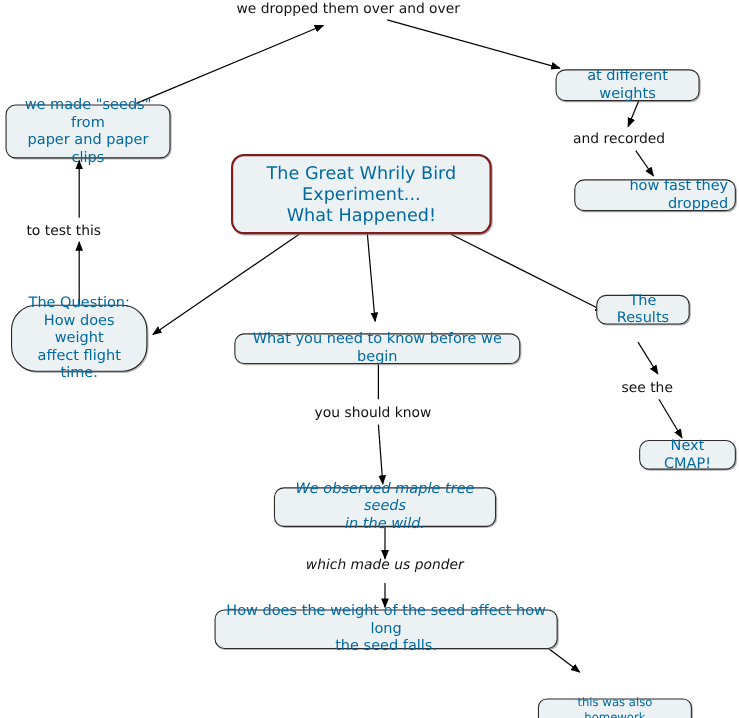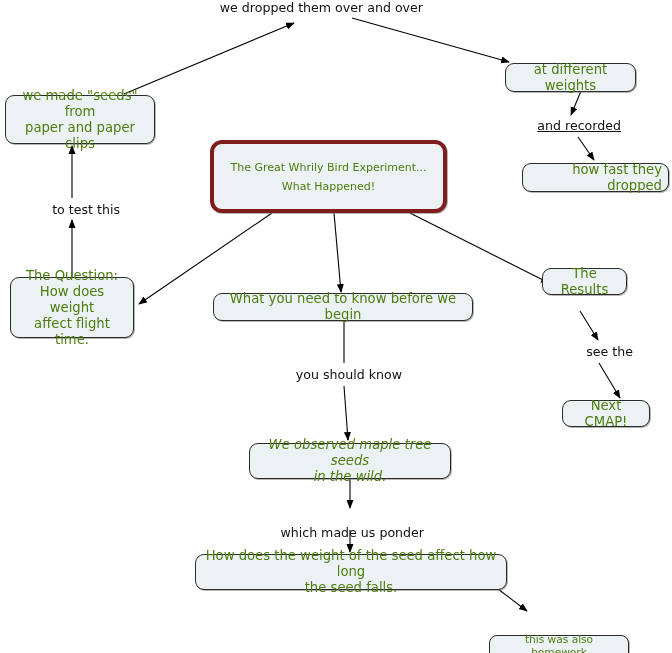--- a/index.html
+++ b/index.html
@@ -26,44 +26,44 @@
   .node {
     position: absolute;
     box-sizing: border-box;
     display: flex;
     align-items: center;
     justify-content: center;
     text-align: center;
     background: #ecf2f4;
     border: 1px solid #2b2b2b;
     border-radius: 9px;
-    color: #4d7c0f;
+    color: #0369a1;
     font-size: 13.2px;
     line-height: 16px;
     padding: 2px 6px;
     white-space: pre-line;
     box-shadow: 1px 1px 0 rgba(120,120,120,0.55);
   }
   .node.root {
-    border: 4px solid #7f1d1d;
+    border: 2px solid #7f1d1d;
     border-radius: 12px;
-    font-size: 11px;
+    font-size: 16px;
     line-height: 19px;
   }
   .node.small {
     font-size: 10.6px;
     line-height: 13px;
     border-radius: 8px;
   }
   .edge-label {
     position: absolute;
     color: #111111;
     font-size: 12.6px;
     line-height: 15px;
-    text-align: right;
+    text-align: left;
     white-space: pre-line;
     background: transparent;
   }
 </style>
 </head>
 <body>
 
 <div id="cmap">
 
   <svg id="edge-layer" viewBox="0 0 672 653" width="672" height="653">
@@ -101,49 +101,49 @@
 
     <line x1="350" y1="478" x2="350" y2="508" stroke="#000000" stroke-width="1.1" marker-end="url(#arrow)"></line>
 
     <line x1="350" y1="530" x2="350" y2="552" stroke="#000000" stroke-width="1.1" marker-end="url(#arrow)"></line>
 
     <line x1="498" y1="589" x2="527" y2="611" stroke="#000000" stroke-width="1.1" marker-end="url(#arrow)"></line>
   </svg>
 
   <div class="edge-label" style="left:215px; top:0px; width:208px;">we dropped them over and over</div>
 
-  <div class="edge-label" style="left:521px; top:118px; width:100px;text-decoration:underline;">and recorded</div>
+  <div class="edge-label" style="left:521px; top:118px; width:100px;">and recorded</div>
 
   <div class="edge-label" style="left:24px; top:202px; width:96px;">to test this</div>
 
   <div class="edge-label" style="left:286px; top:367px; width:116px;">you should know</div>
 
   <div class="edge-label" style="left:565px; top:344px; width:68px;">see the</div>
 
-  <div class="edge-label" style="left:278px; top:525px; width:146px;">which made us ponder</div>
+  <div class="edge-label" style="left:278px; top:505px; width:146px;font-style:italic;">which made us ponder</div>
 
   <div class="node root" style="left:210px; top:140px; width:237px; height:73px;">The Great Whrily Bird Experiment...
 What Happened!</div>
 
   <div class="node" style="left:5px; top:95px; width:150px; height:49px;">we made "seeds" from
 paper and paper clips</div>
 
   <div class="node" style="left:505px; top:63px; width:131px; height:29px;">at different weights</div>
 
   <div class="node" style="left:522px; top:163px; width:147px; height:29px;text-align:right;">how fast they dropped</div>
 
-  <div class="node" style="left:10px; top:277px; width:124px; height:61px;">The Question:
+  <div class="node" style="left:10px; top:277px; width:124px; height:61px;border-radius:23px;">The Question:
 How does weight
 affect flight time.</div>
 
-  <div class="node" style="left:213px; top:293px; width:260px; height:28px;">What you need to know before we begin</div>
+  <div class="node" style="left:213px; top:303px; width:260px; height:28px;">What you need to know before we begin</div>
 
   <div class="node" style="left:542px; top:268px; width:85px; height:27px;">The Results</div>
 
-  <div class="node" style="left:562px; top:400px; width:88px; height:27px;">Next CMAP!</div>
+  <div class="node" style="left:581px; top:400px; width:88px; height:27px;">Next CMAP!</div>
 
   <div class="node" style="left:249px; top:443px; width:202px; height:36px;font-style:italic;">We observed maple tree seeds
 in the wild.</div>
 
   <div class="node" style="left:195px; top:554px; width:312px; height:36px;">How does the weight of the seed affect how long
 the seed falls.</div>
 
   <div class="node small" style="left:489px; top:635px; width:140px; height:35px;">this was also homework
 so we had to do it :)</div>
 

